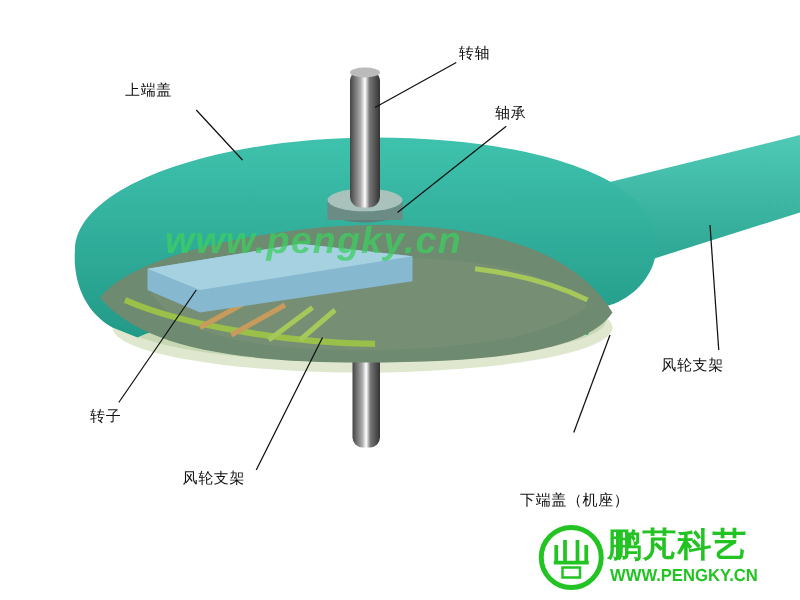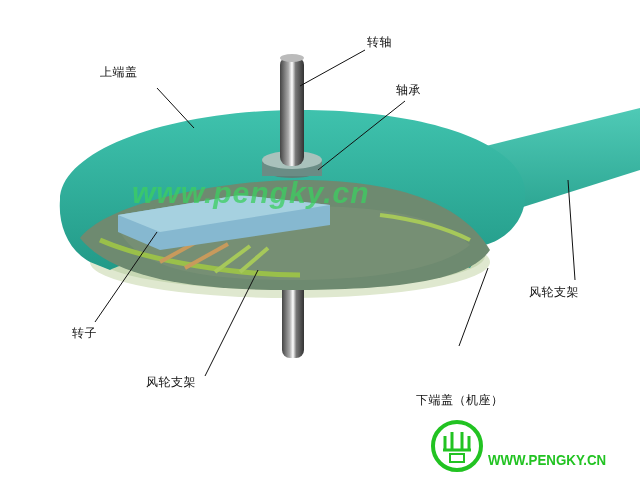--- a/index.html
+++ b/index.html
@@ -82,14 +82,15 @@
 <div class="label" style="left:72px;top:325px;">转子</div>
 <div class="label" style="left:146px;top:374px;">风轮支架</div>
 <div class="label" style="left:416px;top:344px;margin-top:48px;">下端盖（机座）</div>
 
 <div class="logo">
   <svg width="54" height="56" viewBox="0 0 54 56" style="position:absolute;left:0;top:0;">
     <circle cx="27" cy="28" r="24" fill="none" stroke="#22c322" stroke-width="4"></circle>
     <path d="M15 18 L15 32 M22 14 L22 32 M32 14 L32 32 M39 18 L39 32 M13 32 L41 32" stroke="#22c322" stroke-width="3" fill="none"></path>
     <rect x="20" y="36" width="14" height="8" fill="none" stroke="#22c322" stroke-width="2"></rect>
   </svg>
+  <div class="logo-text-cn">鹏芃科艺</div>
   <div class="logo-text-en">WWW.PENGKY.CN</div>
 </div>
 
 </body></html>

